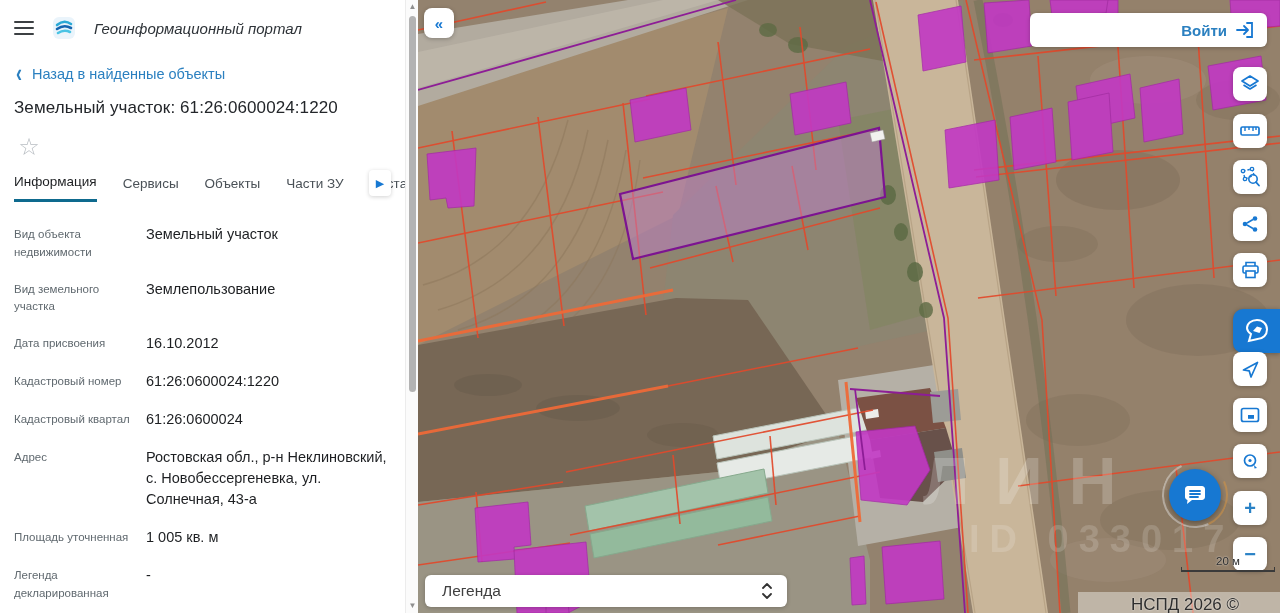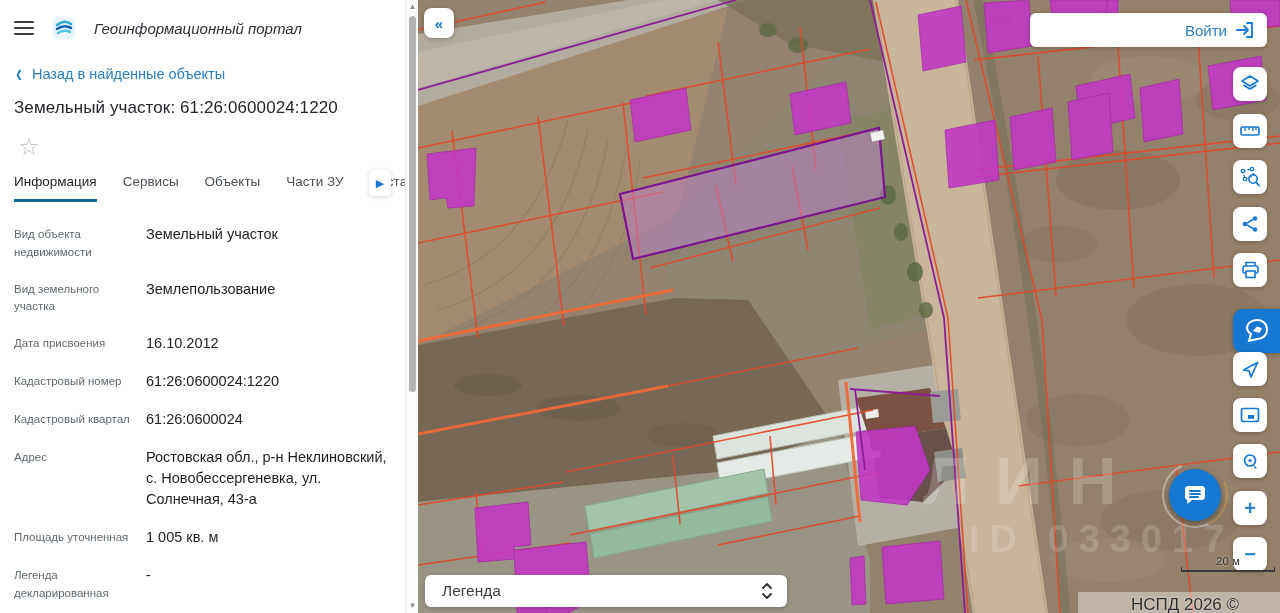--- a/index.html
+++ b/index.html
@@ -22,38 +22,38 @@
   .app-header{display:flex;align-items:center;gap:18px;padding:16px 0 0 14px;font-style:italic;}
   .burger{width:20px;height:14px;display:flex;flex-direction:column;justify-content:space-between;cursor:pointer;}
   .burger span{display:block;height:2.4px;background:#3c4043;border-radius:2px;}
   .logo{width:24px;height:24px;}
   .app-title{font-size:15px;color:#2e3338;}
   .back-row{display:flex;align-items:center;gap:10px;padding:26px 0 0 16px;color:var(--link-blue);cursor:pointer;}
   .back-chev{font-size:18px;line-height:14px;font-weight:bold;transform:scaleY(1.4);}
   .back-label{font-size:14.5px;}
   .obj-title{padding:16px 16px 0 14px;font-size:17px;color:#23262a;letter-spacing:.1px;}
   .star-btn{margin:14px 0 0 14px;width:30px;height:30px;border:none;background:transparent;font-size:24px;line-height:28px;color:#b9bec3;cursor:pointer;}
-  .tabs{position:relative;display:flex;align-items:flex-start;gap:26px;padding:12px 0 0 14px;white-space:nowrap;overflow:hidden;height:40px;}
+  .tabs{position:relative;display:flex;align-items:center;gap:26px;padding:12px 0 0 14px;white-space:nowrap;overflow:hidden;height:40px;}
   .tab{font-size:13.5px;color:#4a5157;padding-bottom:10px;cursor:pointer;flex:0 0 auto;}
   .tab.active{color:#1d1f22;border-bottom:3px solid var(--tab-underline);}
   .tab-scroll-btn{position:absolute;right:14px;bottom:6px;width:22px;height:26px;background:#fff;border:none;border-radius:4px;box-shadow:0 1px 4px rgba(0,0,0,.18);color:var(--accent-blue);font-size:11px;cursor:pointer;z-index:2;}
   .fields{padding:22px 14px 0 14px;}
   .frow{display:grid;grid-template-columns:122px 1fr;column-gap:10px;margin-bottom:17px;}
   .flabel{font-size:11.5px;color:var(--label-gray);line-height:1.55;padding-top:2px;}
   .fvalue{font-size:14.5px;color:var(--text-dark);line-height:1.45;}
   
   .pscroll{position:absolute;right:0;top:0;width:13px;height:613px;background:#fbfbfb;border-left:1px solid #ececec;}
   .pscroll .arrow{position:absolute;left:0;width:13px;height:14px;font-size:8px;color:#8f8f8f;text-align:center;line-height:14px;cursor:pointer;}
   .pscroll .up{top:0;} .pscroll .down{bottom:0;}
   .pscroll .thumb{position:absolute;left:3px;top:16px;width:7px;height:376px;background:#b3b3b3;border-radius:4px;cursor:pointer;}
 
   
   #map{position:absolute;left:418px;top:0;width:862px;height:613px;overflow:hidden;background:#93826e;}
   #map svg.base{position:absolute;left:0;top:0;}
-  .map-btn{position:absolute;width:34px;height:34px;background:#fff;border:none;border-radius:8px;box-shadow:0 1px 4px rgba(0,0,0,.25);display:flex;align-items:center;justify-content:center;cursor:pointer;color:var(--accent-blue);}
+  .map-btn{position:absolute;width:34px;height:34px;background:#fff;border:none;border-radius:8px;box-shadow:0 1px 4px rgba(0,0,0,.25);display:flex;align-items:center;justify-content:center;cursor:pointer;color:var(--accent-blue);font-weight:bold;}
   .collapse-btn{left:6px;top:8px;width:30px;height:30px;font-size:15px;font-weight:bold;}
   .login-btn{left:612px;top:13px;width:237px;height:34px;border-radius:6px;display:flex;align-items:center;justify-content:flex-end;gap:8px;padding-right:12px;}
   .login-label{font-size:15px;color:var(--link-blue);}
   .tools{position:absolute;right:13px;top:0;width:34px;}
   .tool{position:absolute;right:0;}
   .tool.active-tool{width:47px;height:44px;background:var(--accent-blue);border-radius:10px 0 0 10px;right:-13px;box-shadow:0 1px 5px rgba(0,0,0,.3);}
   .zoomglyph{font-size:20px;font-weight:bold;color:#2a82c6;}
   .chat-wrap{position:absolute;left:751px;top:469px;width:52px;height:52px;}
   .chat-ring{position:absolute;left:-7px;top:-7px;width:66px;height:66px;border-radius:50%;border:2px solid rgba(235,235,235,.45);border-top-color:transparent;border-right-color:rgba(214,150,70,.55);transform:rotate(20deg);}
   .chat-btn{position:absolute;left:0;top:0;width:52px;height:52px;border-radius:50%;background:var(--accent-blue);border:none;box-shadow:0 2px 6px rgba(0,0,0,.35);display:flex;align-items:center;justify-content:center;cursor:pointer;}

